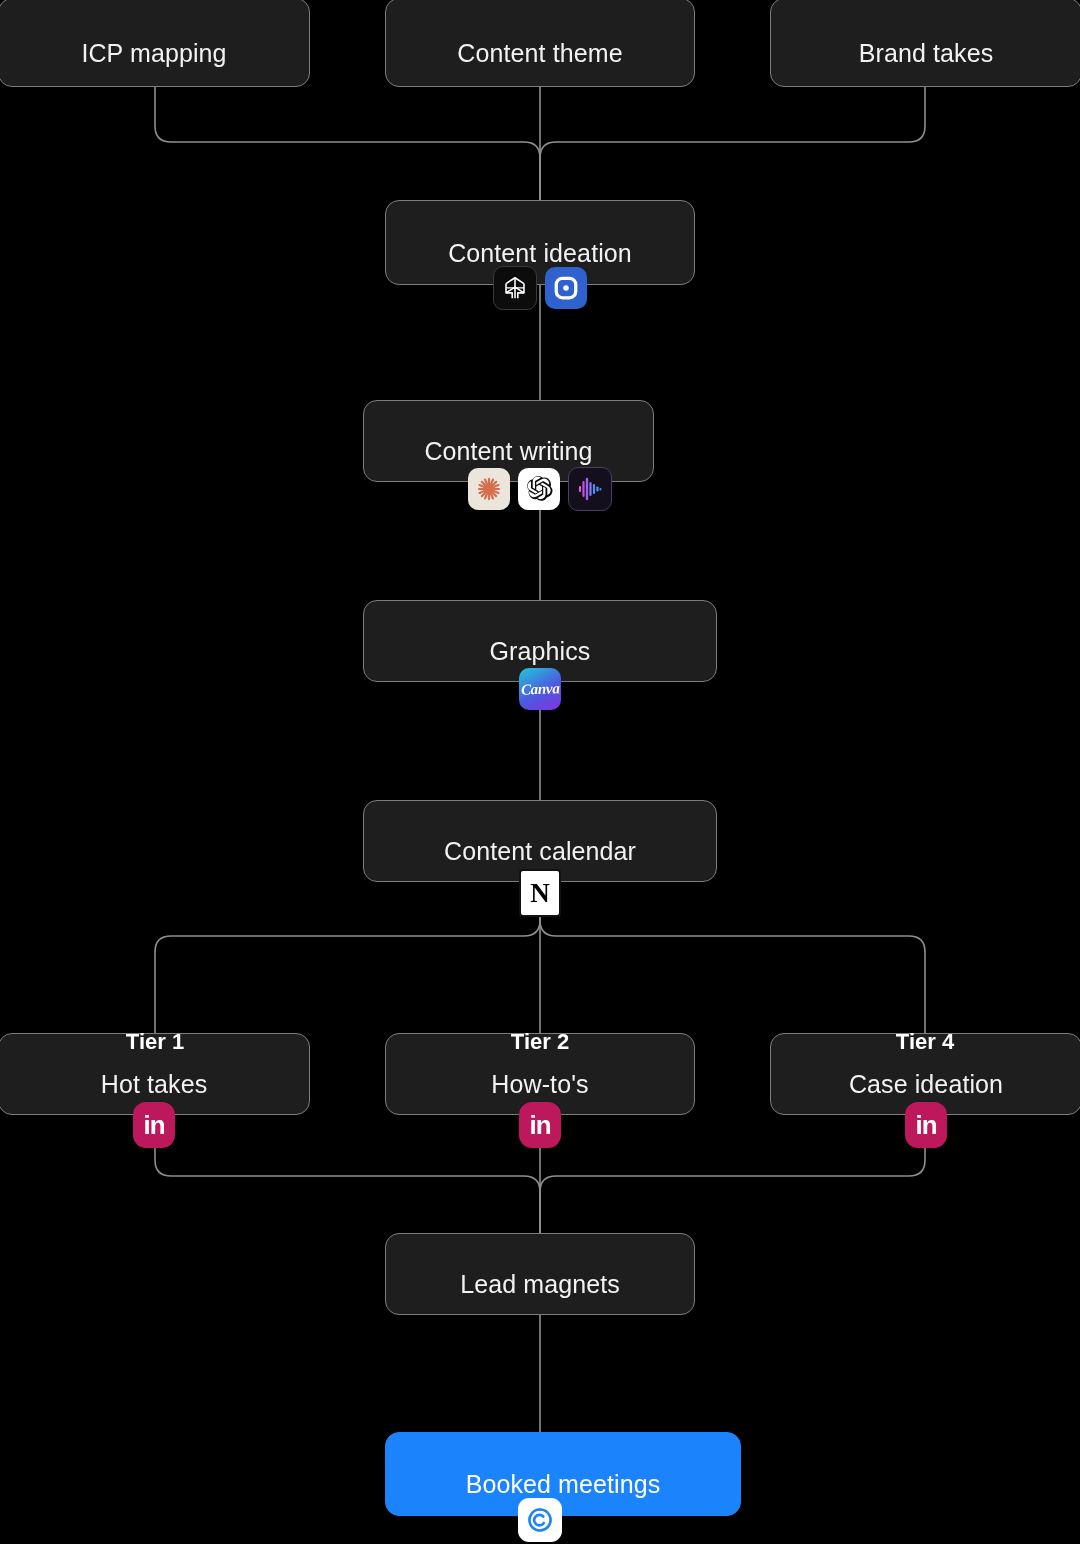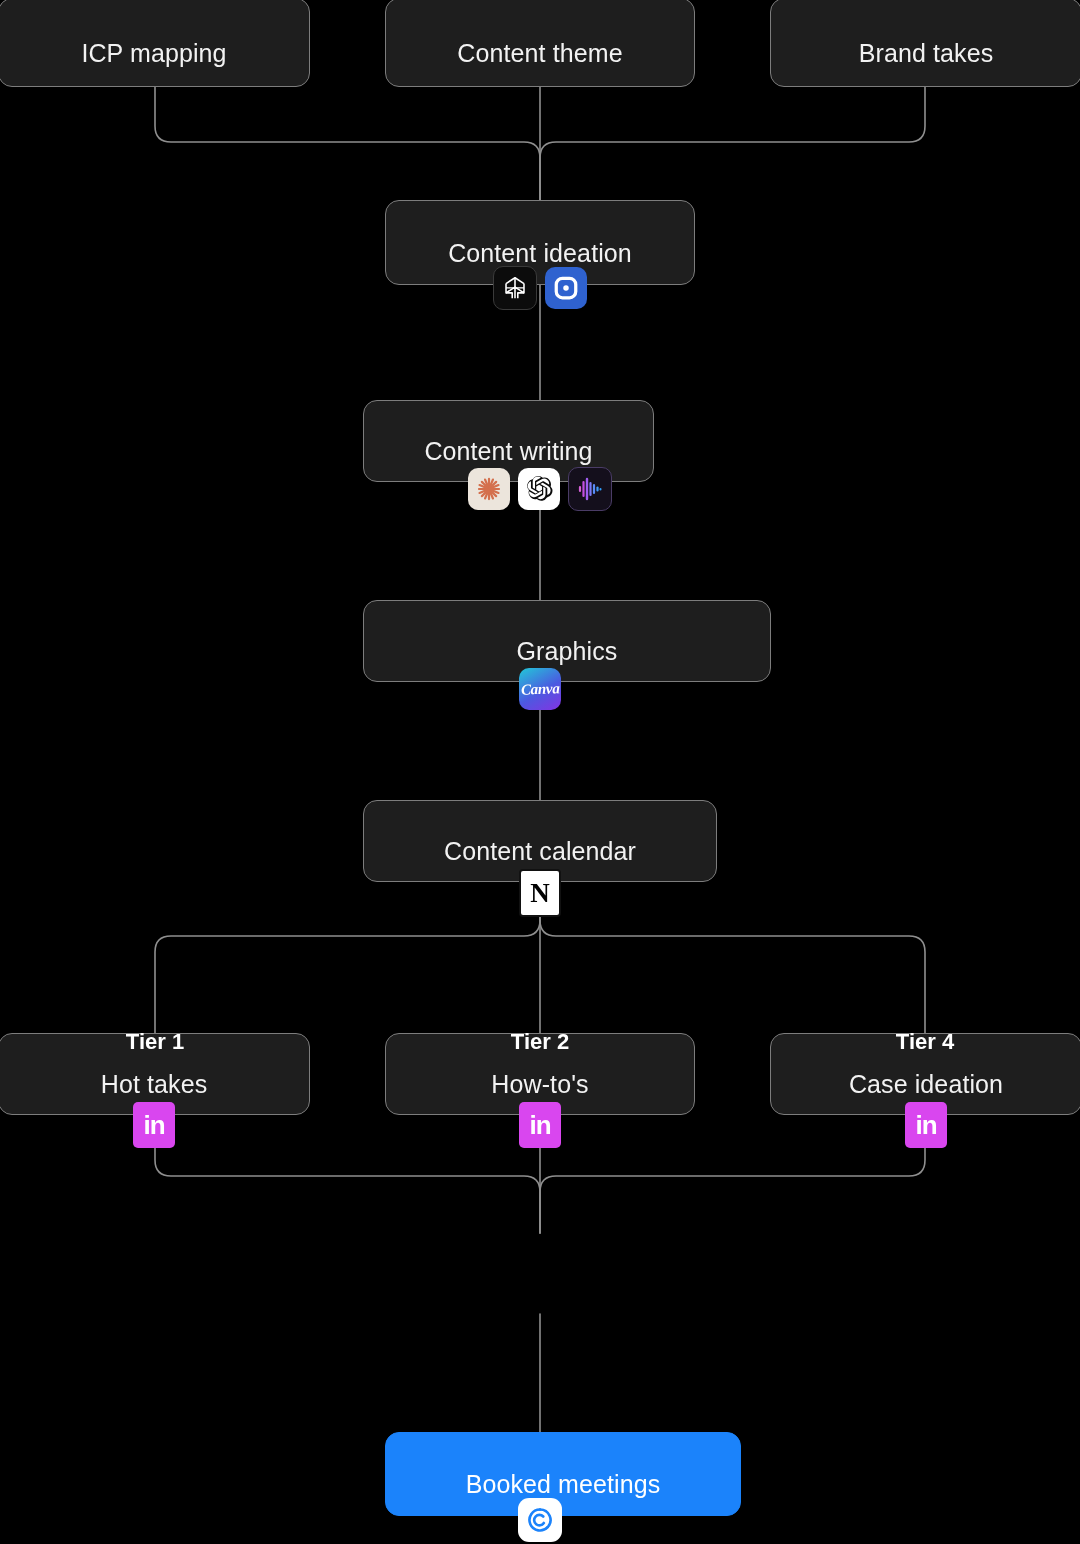--- a/index.html
+++ b/index.html
@@ -90,21 +90,21 @@
   }
   .app-icon svg { display: block; }
 
   .ic-perplexity { background: #0c0c0c; border: 1px solid #3a3a3a; }
   .ic-gamma      { background: #2f62cf; }
   .ic-claude     { background: #ece5dc; }
   .ic-openai     { background: #ffffff; }
   .ic-wave       { background: #140f1c; border: 1px solid #4a3c66; }
   .ic-canva      { background: linear-gradient(150deg,#21c9d8 0%, #4b5ae0 55%, #8433e3 100%); }
   .ic-notion     { background: #ffffff; }
-  .ic-linkedin   { background: #d946ef; border-radius: 5px; }
+  .ic-linkedin   { background: #be185d; border-radius: 13px; }
   .ic-calendly   { background: #ffffff; }
 
   .canva-word {
     font-family: "Liberation Serif", serif;
     font-style: italic;
     font-weight: bold;
     color: #ffffff;
     font-size: 15px;
     letter-spacing: -0.3px;
     transform: rotate(-2deg);
@@ -222,21 +222,21 @@
           <line x1="13" y1="6" x2="13" y2="26" stroke="#a05ef0" stroke-width="2.4"></line>
           <line x1="16.5" y1="10" x2="16.5" y2="22" stroke="#7a7bf5" stroke-width="2.2"></line>
           <line x1="20" y1="12" x2="20" y2="20" stroke="#5a8cf8" stroke-width="2.2"></line>
           <line x1="23.5" y1="14.5" x2="23.5" y2="17.5" stroke="#3f9bfb" stroke-width="2.2"></line>
           <line x1="26.5" y1="16" x2="26.5" y2="16.6" stroke="#2f9ffd" stroke-width="2"></line>
         </g>
       </svg>
     </div>
   </div>
 
-  <div class="node" style="left:363px; top:600px; width:408px; height:82px;">
+  <div class="node" style="left:363px; top:600px; width:354px; height:82px;">
     <span class="node-label">Graphics</span>
   </div>
   <div class="icon-row" style="left:363px; top:668px; width:354px;">
     <div class="app-icon ic-canva">
       <span class="canva-word">Canva</span>
     </div>
   </div>
 
   <div class="node" style="left:363px; top:800px; width:354px; height:82px;">
     <span class="node-label">Content calendar</span>
@@ -277,20 +277,23 @@
 
   <div class="node" style="left:770px; top:1033px; width:312px; height:82px;">
     <span class="node-label">Case ideation</span>
   </div>
   <div class="icon-row" style="left:770px; top:1102px; width:312px;">
     <div class="app-icon ic-linkedin" style="width:42px;height:46px;">
       <span class="li-text">in</span>
     </div>
   </div>
 
+  <div class="node" style="left:385px; top:1233px; width:310px; height:82px;">
+    <span class="node-label">Lead magnets</span>
+  </div>
 
   <div class="node accent" style="left:385px; top:1432px; width:356px; height:84px;">
     <span class="node-label">Booked meetings</span>
   </div>
   <div class="icon-row" style="left:385px; top:1498px; width:310px;">
     <div class="app-icon ic-calendly" style="width:44px;height:44px;border-radius:11px;">
       <svg width="30" height="30" viewBox="0 0 24 24" aria-hidden="true">
         <path d="M12 3.6a8.4 8.4 0 1 0 6.1 14.17" fill="none" stroke="#1b83fb" stroke-width="2.1" stroke-linecap="round"></path>
         <path d="M18.1 17.77A8.4 8.4 0 0 0 12 3.6" fill="none" stroke="#1b83fb" stroke-width="2.1" stroke-linecap="round"></path>
         <path d="M14.6 9.2a4.2 4.2 0 1 0 .45 5.2" fill="none" stroke="#1b83fb" stroke-width="2.1" stroke-linecap="round"></path>

